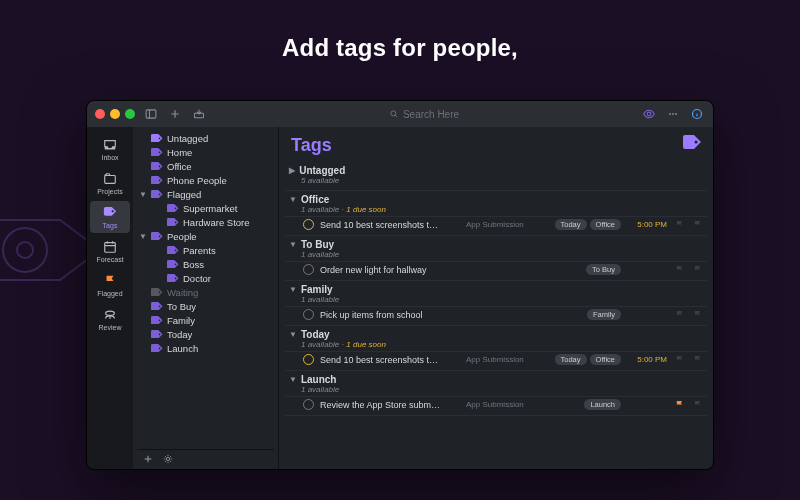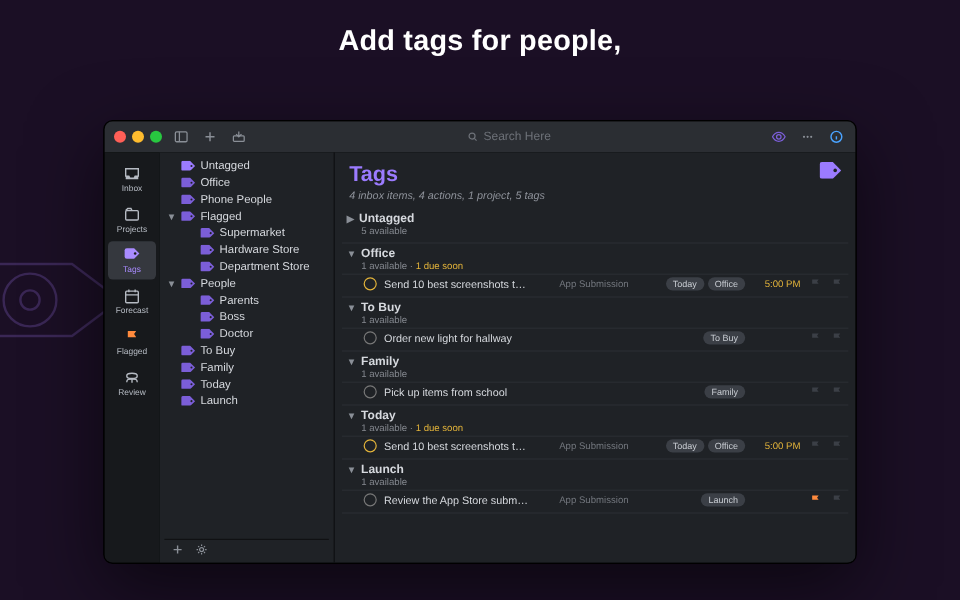--- a/index.html
+++ b/index.html
@@ -1,19 +1,19 @@
 <!DOCTYPE html>
 <html><head>
 <meta charset="utf-8">
 <style>
   * { margin:0; padding:0; box-sizing:border-box; font-family:-apple-system,BlinkMacSystemFont,"Segoe UI",sans-serif; }
   body { width:800px; height:500px; background:#1b0f25; overflow:hidden; position:relative; }
   .bg-deco { position:absolute; left:-30px; top:180px; width:140px; height:140px; }
   .bg-deco svg { width:100%; height:100%; }
-  .headline { color:#fff; font-size:24px; font-weight:600; text-align:center; padding:20px 0 6px; line-height:1.25; letter-spacing:.2px; }
+  .headline { color:#fff; font-size:24px; font-weight:600; text-align:center; padding:33px 0 6px; line-height:1.25; letter-spacing:.2px; }
   .window { position:absolute; left:86px; top:100px; width:628px; height:370px; background:#000000; border-radius:8px; box-shadow:0 20px 60px rgba(0,0,0,.55); overflow:hidden; border:1px solid #000; display:flex; flex-direction:column; }
   .titlebar { height:26px; background:#2b2e33; display:flex; align-items:center; padding:0 8px; gap:8px; font-size:10px; color:#9aa0a6; }
   .traffic { display:flex; gap:5px; }
   .tl { width:10px; height:10px; border-radius:50%; }
   .tl.r{background:#ff5f57}.tl.y{background:#febc2e}.tl.g{background:#28c840}
   .tb-btn { width:16px; height:16px; display:flex; align-items:center; justify-content:center; color:#8a8f97; cursor:pointer; }
   .tb-btn svg{width:12px;height:12px}
   .search { flex:1; display:flex; align-items:center; justify-content:center; gap:4px; color:#6d7178; font-size:10px; }
   .search svg{width:10px;height:10px}
   .tb-right { display:flex; gap:8px; align-items:center; }
@@ -38,21 +38,21 @@
   .tree-foot svg{width:10px;height:10px}
   
   .main { flex:1; background:#1f2226; display:flex; flex-direction:column; min-width:0; }
   .main-head { padding:8px 12px 6px; display:flex; align-items:flex-start; justify-content:space-between; }
   .main-title { color:#9b7bff; font-size:18px; font-weight:600; }
   .main-sub { color:#8d9199; font-size:9px; font-style:italic; margin-top:2px; }
   .head-tag{color:#9b7bff}
   .groups { flex:1; overflow:hidden; padding:0 6px; }
   .grp-head { display:flex; align-items:center; gap:4px; padding:3px 4px 0; color:#d6d9de; font-size:10px; font-weight:600; }
   .grp-head .tri{font-size:8px;color:#8a8f97}
-  .grp-sub { font-size:8px; color:#84888f; padding:0 0 2px 16px; }
+  .grp-sub { font-size:8px; color:#84888f; font-style:italic; padding:0 0 2px 16px; }
   .due-soon{color:#e2b33a}
   .task { display:flex; align-items:center; gap:6px; padding:2px 4px 2px 18px; font-size:9px; color:#d6d9de; border-top:1px solid #2a2d32; }
   .task:last-child{border-bottom:1px solid #2a2d32}
   .task .circ{width:11px;height:11px;border-radius:50%;border:1.5px solid #777;flex-shrink:0}
   .task .circ.soon{border-color:#e2b33a}
   .task .ttl{flex:0 0 140px;overflow:hidden;text-overflow:ellipsis;white-space:nowrap}
   .task .proj{color:#72767d;font-size:8px;width:70px;overflow:hidden;text-overflow:ellipsis;white-space:nowrap}
   .chips{display:flex;gap:3px;margin-left:auto}
   .chip{background:#3b3f46;color:#c8ccd2;font-size:7.5px;padding:1px 6px;border-radius:7px}
   .time{color:#e2b33a;font-size:8px;width:40px;text-align:right}
@@ -209,20 +209,30 @@
             <span>Untagged</span>
           </div>
           <div class="tree-row">
             <span class="disc"></span>
             <span class="tagic">
               <svg viewBox="0 0 14 10" fill="#7b5ed8">
                 <path d="M0 1.5A1.5 1.5 0 0 1 1.5 0h7l5 5-5 5h-7A1.5 1.5 0 0 1 0 8.5Z"></path>
                 <circle cx="10" cy="5" r="1" fill="#1f2226"></circle>
               </svg>
             </span>
+            <span>Home</span>
+          </div>
+          <div class="tree-row">
+            <span class="disc"></span>
+            <span class="tagic">
+              <svg viewBox="0 0 14 10" fill="#7b5ed8">
+                <path d="M0 1.5A1.5 1.5 0 0 1 1.5 0h7l5 5-5 5h-7A1.5 1.5 0 0 1 0 8.5Z"></path>
+                <circle cx="10" cy="5" r="1" fill="#1f2226"></circle>
+              </svg>
+            </span>
             <span>Office</span>
           </div>
           <div class="tree-row">
             <span class="disc"></span>
             <span class="tagic">
               <svg viewBox="0 0 14 10" fill="#7b5ed8">
                 <path d="M0 1.5A1.5 1.5 0 0 1 1.5 0h7l5 5-5 5h-7A1.5 1.5 0 0 1 0 8.5Z"></path>
                 <circle cx="10" cy="5" r="1" fill="#1f2226"></circle>
               </svg>
             </span>
@@ -251,69 +261,69 @@
           <div class="tree-row child">
             <span class="disc"></span>
             <span class="tagic">
               <svg viewBox="0 0 14 10" fill="#7b5ed8">
                 <path d="M0 1.5A1.5 1.5 0 0 1 1.5 0h7l5 5-5 5h-7A1.5 1.5 0 0 1 0 8.5Z"></path>
                 <circle cx="10" cy="5" r="1" fill="#1f2226"></circle>
               </svg>
             </span>
             <span>Hardware Store</span>
           </div>
+          <div class="tree-row">
+            <span class="disc">▼</span>
+            <span class="tagic">
+              <svg viewBox="0 0 14 10" fill="#7b5ed8">
+                <path d="M0 1.5A1.5 1.5 0 0 1 1.5 0h7l5 5-5 5h-7A1.5 1.5 0 0 1 0 8.5Z"></path>
+                <circle cx="10" cy="5" r="1" fill="#1f2226"></circle>
+              </svg>
+            </span>
+            <span>People</span>
+          </div>
           <div class="tree-row child">
             <span class="disc"></span>
             <span class="tagic">
               <svg viewBox="0 0 14 10" fill="#7b5ed8">
                 <path d="M0 1.5A1.5 1.5 0 0 1 1.5 0h7l5 5-5 5h-7A1.5 1.5 0 0 1 0 8.5Z"></path>
                 <circle cx="10" cy="5" r="1" fill="#1f2226"></circle>
               </svg>
             </span>
-            <span>Department Store</span>
-          </div>
-          <div class="tree-row">
-            <span class="disc">▼</span>
-            <span class="tagic">
-              <svg viewBox="0 0 14 10" fill="#7b5ed8">
-                <path d="M0 1.5A1.5 1.5 0 0 1 1.5 0h7l5 5-5 5h-7A1.5 1.5 0 0 1 0 8.5Z"></path>
-                <circle cx="10" cy="5" r="1" fill="#1f2226"></circle>
-              </svg>
-            </span>
-            <span>People</span>
+            <span>Parents</span>
           </div>
           <div class="tree-row child">
             <span class="disc"></span>
             <span class="tagic">
               <svg viewBox="0 0 14 10" fill="#7b5ed8">
                 <path d="M0 1.5A1.5 1.5 0 0 1 1.5 0h7l5 5-5 5h-7A1.5 1.5 0 0 1 0 8.5Z"></path>
                 <circle cx="10" cy="5" r="1" fill="#1f2226"></circle>
               </svg>
             </span>
-            <span>Parents</span>
+            <span>Boss</span>
           </div>
           <div class="tree-row child">
             <span class="disc"></span>
             <span class="tagic">
               <svg viewBox="0 0 14 10" fill="#7b5ed8">
                 <path d="M0 1.5A1.5 1.5 0 0 1 1.5 0h7l5 5-5 5h-7A1.5 1.5 0 0 1 0 8.5Z"></path>
                 <circle cx="10" cy="5" r="1" fill="#1f2226"></circle>
               </svg>
             </span>
-            <span>Boss</span>
-          </div>
-          <div class="tree-row child">
-            <span class="disc"></span>
-            <span class="tagic">
-              <svg viewBox="0 0 14 10" fill="#7b5ed8">
-                <path d="M0 1.5A1.5 1.5 0 0 1 1.5 0h7l5 5-5 5h-7A1.5 1.5 0 0 1 0 8.5Z"></path>
-                <circle cx="10" cy="5" r="1" fill="#1f2226"></circle>
-              </svg>
-            </span>
             <span>Doctor</span>
+          </div>
+          <div class="tree-row dim">
+            <span class="disc"></span>
+            <span class="tagic">
+              <svg viewBox="0 0 14 10" fill="#54575d">
+                <path d="M0 1.5A1.5 1.5 0 0 1 1.5 0h7l5 5-5 5h-7A1.5 1.5 0 0 1 0 8.5Z"></path>
+                <circle cx="10" cy="5" r="1" fill="#1f2226"></circle>
+              </svg>
+            </span>
+            <span>Waiting</span>
           </div>
           <div class="tree-row">
             <span class="disc"></span>
             <span class="tagic">
               <svg viewBox="0 0 14 10" fill="#7b5ed8">
                 <path d="M0 1.5A1.5 1.5 0 0 1 1.5 0h7l5 5-5 5h-7A1.5 1.5 0 0 1 0 8.5Z"></path>
                 <circle cx="10" cy="5" r="1" fill="#1f2226"></circle>
               </svg>
             </span>
             <span>To Buy</span>
@@ -358,21 +368,20 @@
               <circle cx="6" cy="6" r="2"></circle>
               <path d="M6 1v1.5M6 9.5V11M1 6h1.5M9.5 6H11M2.6 2.6l1 1M8.4 8.4l1 1M9.4 2.6l-1 1M3.6 8.4l-1 1"></path>
             </svg></span>
       </div>
     </div>
 
     <div class="main">
       <div class="main-head">
         <div>
           <div class="main-title">Tags</div>
-          <div class="main-sub">4 inbox items, 4 actions, 1 project, 5 tags</div>
         </div>
         <div class="head-tag"><svg width="18" height="14" viewBox="0 0 18 14" fill="currentColor">
               <path d="M0 2 a2 2 0 0 1 2-2 h9 l7 7-7 7H2a2 2 0 0 1-2-2Z"></path>
               <circle cx="13" cy="7" r="1.5" fill="#1f2226"></circle>
             </svg></div>
       </div>
       <div class="groups" id="groups">
           <div class="grp-head">
             <span class="tri">▶</span>
             <span>Untagged</span>

